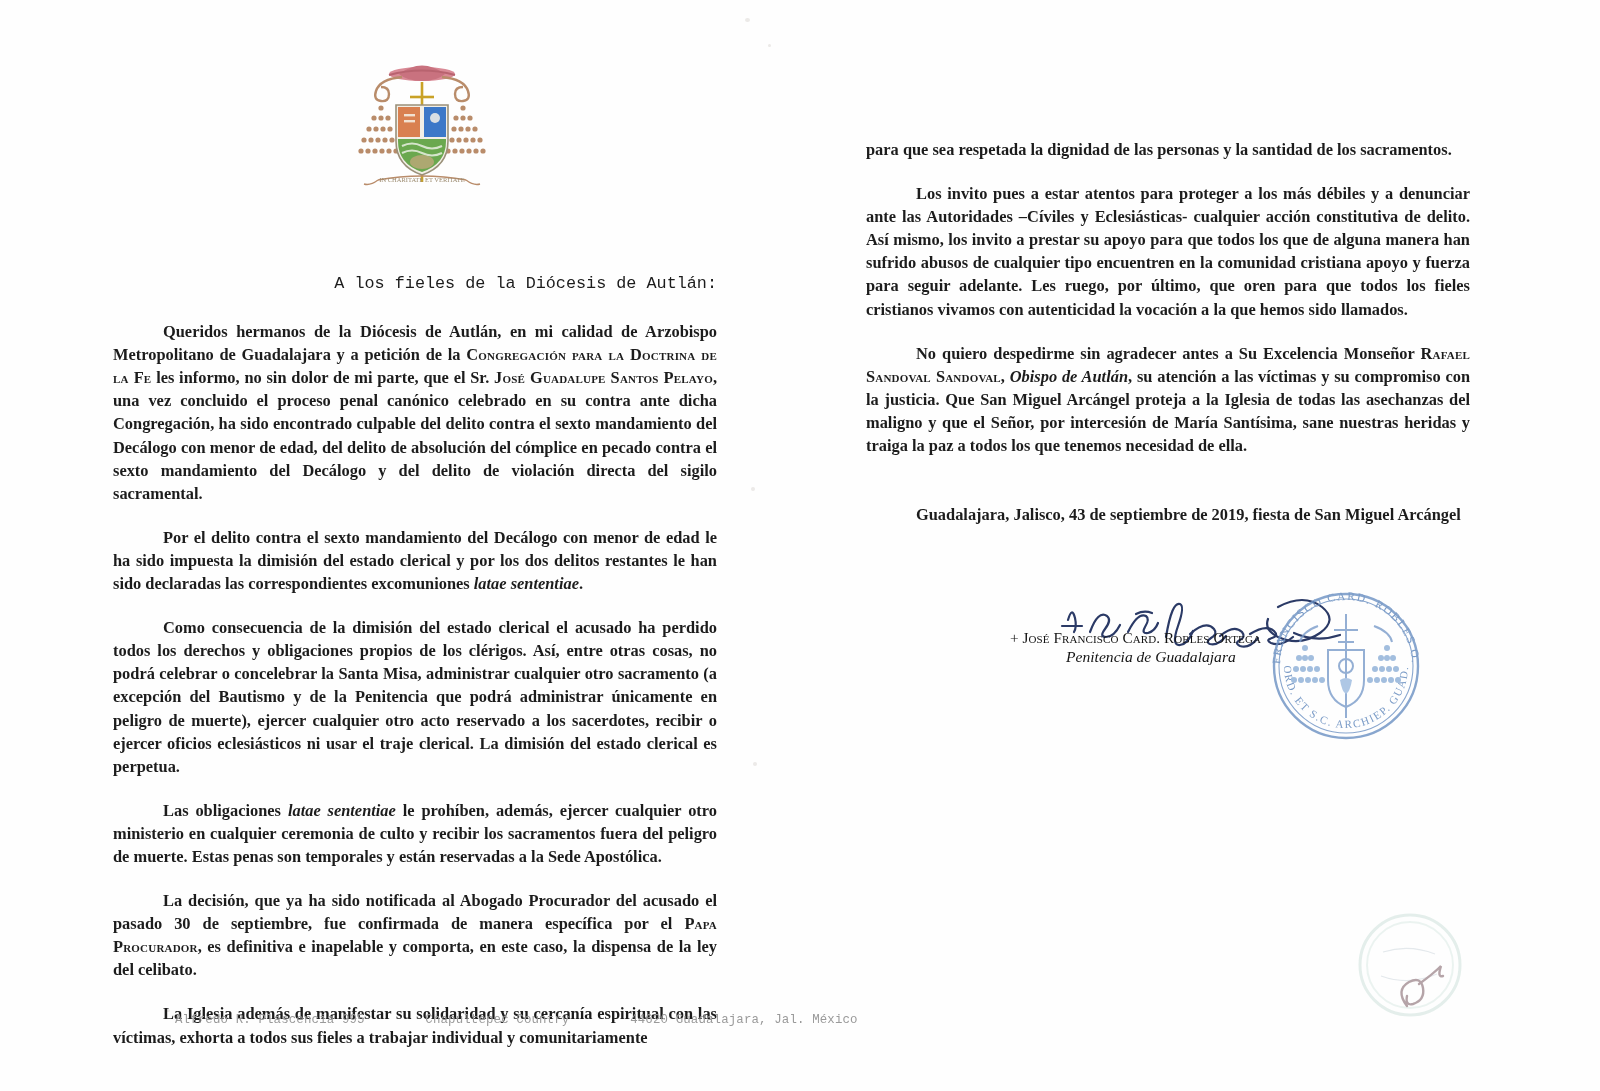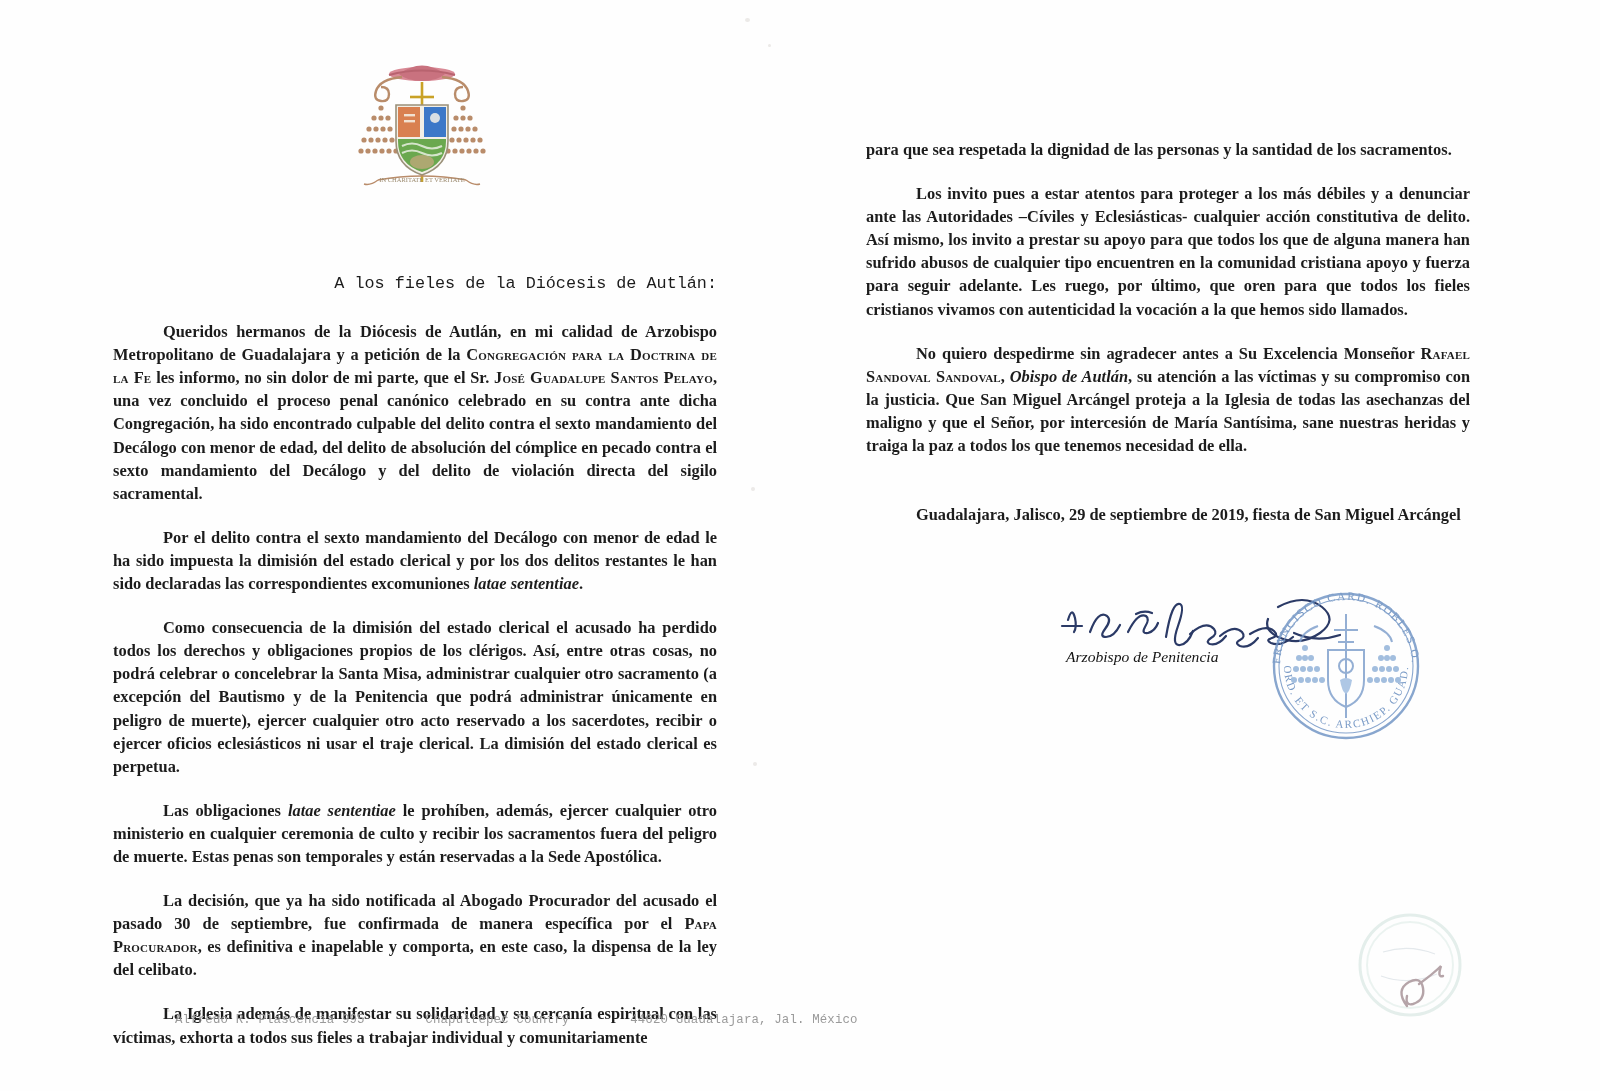--- a/index.html
+++ b/index.html
@@ -272,40 +272,41 @@
     </p>
 
     <p class="para">
       <span>Los invito pues a estar atentos para proteger a los más débiles y a denunciar ante las Autoridades –Cíviles y Eclesiásticas- cualquier acción constitutiva de delito. Así mismo, los invito a prestar su apoyo para que todos los que de alguna manera han sufrido abusos de cualquier tipo encuentren en la comunidad cristiana apoyo y fuerza para seguir adelante. Les ruego, por último, que oren para que todos los fieles cristianos vivamos con autenticidad la vocación a la que hemos sido llamados.</span>
     </p>
 
     <p class="para">
       <span>No quiero despedirme sin agradecer antes a Su Excelencia Monseñor </span><span class="sc">Rafael Sandoval Sandoval</span><span>, </span><span class="it">Obispo de Autlán</span><span>, su atención a las víctimas y su compromiso con la justicia. Que San Miguel Arcángel proteja a la Iglesia de todas las asechanzas del maligno y que el Señor, por intercesión de María Santísima, sane nuestras heridas y traiga la paz a todos los que tenemos necesidad de ella.</span>
     </p>
 
-    <p class="para" id="closing-place">Guadalajara, Jalisco, 29 de septiembre de 2019, fiesta de San Miguel Arcángel</p>
+    <p class="para" id="closing-place">Guadalajara, Jalisco, 43 de septiembre de 2019, fiesta de San Miguel Arcángel</p>
   </div>
 
   <div id="signature-block">
     <svg id="signature-ink" viewBox="0 0 340 70">
       <g stroke="#2b3a66" stroke-width="2.2" fill="none" stroke-linecap="round">
         <path d="M18 28 q4 -14 7 -2 q2 9 -1 14"></path>
         <path d="M12 34 h20"></path>
         <path d="M40 40 q8 -22 17 -16 q5 4 -2 13 q-6 8 1 8 q8 0 14 -12"></path>
         <path d="M78 40 q10 -20 18 -16 q4 3 -1 11 q-4 7 3 6 q7 -2 10 -10"></path>
         <path d="M86 22 q8 -4 16 -1"></path>
         <path d="M116 45 q6 -36 14 -33 q5 2 -2 22 q-7 20 2 19 q8 -1 13 -14"></path>
         <path d="M140 42 q16 -14 24 -5 q4 5 -3 9 q-6 4 -1 6 q8 2 16 -8"></path>
         <path d="M170 44 q14 -12 22 -4 q4 5 -2 8 q-6 3 0 6 q9 3 18 -8"></path>
         <path d="M200 42 q16 -10 24 -3 q5 5 -2 7 q-7 2 -1 5 q10 4 22 -6"></path>
         <path d="M228 15 q26 -14 44 0 q16 13 -2 26 q-20 14 -42 4 q-14 -7 -10 -18"></path>
         <path d="M244 41 q22 10 46 2"></path>
       </g>
     </svg>
-    <div id="signer-title">Arzobispo de Penitencia</div>
+    <div id="signer-name">+ José Francisco Card. Robles Ortega</div>
+    <div id="signer-title">Penitencia de Guadalajara</div>
   </div>
 
   <svg id="official-seal" viewBox="0 0 176 176">
     <defs>
       <path id="seal-arc-top" d="M22 88 a66 66 0 0 1 132 0" fill="none"></path>
       <path id="seal-arc-bot" d="M26 88 a62 62 0 0 0 124 0" fill="none"></path>
     </defs>
     <circle cx="88" cy="88" r="72" fill="none" stroke="#6f93c4" stroke-width="2.4"></circle>
     <circle cx="88" cy="88" r="67" fill="none" stroke="#6f93c4" stroke-width="1.1"></circle>
     <text font-family="'Liberation Serif',serif" font-size="11.5" fill="#5e86bb" letter-spacing="1.6">

